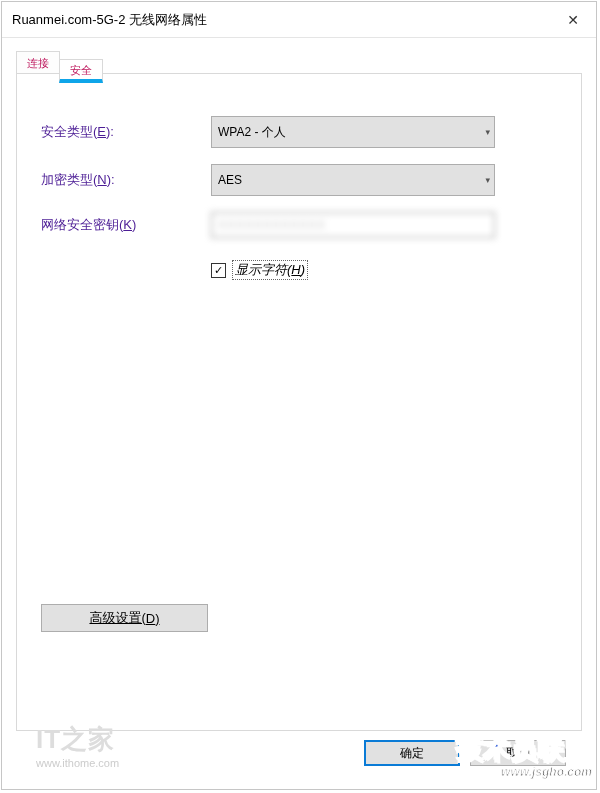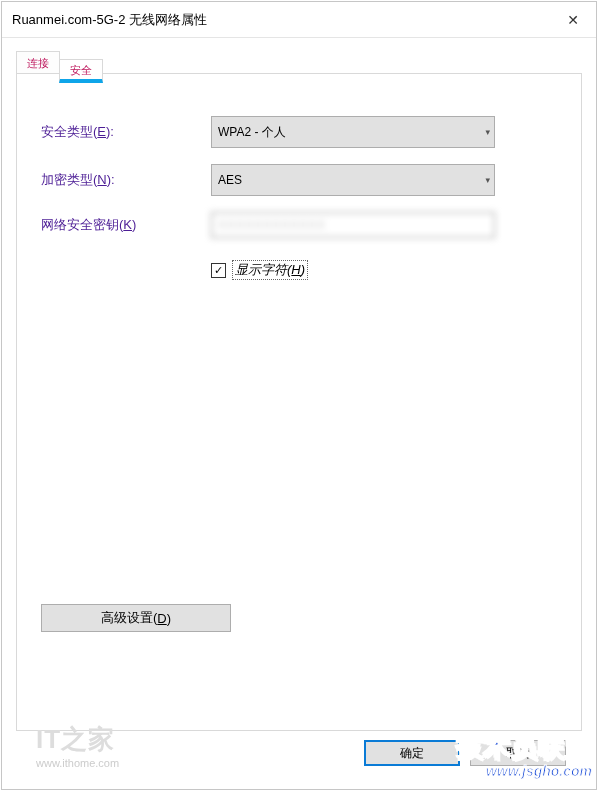--- a/index.html
+++ b/index.html
@@ -159,29 +159,30 @@
       border: 1px dotted #666;
       padding: 0 2px;
       font-style: italic;
     }
     .check-label .u { text-decoration: underline; }
     .spacer { flex: 1; }
     .advanced-area {
       margin-bottom: 80px;
     }
     .btn-adv {
-      width: 190px;
+      width: 167px;
       height: 28px;
       border: 1px solid #adadad;
       background: #e1e1e1;
       display: flex;
       align-items: center;
       justify-content: center;
       font-size: 13px;
       cursor: pointer;
+      text-decoration: underline;
     }
     .btn-adv .u { text-decoration: underline; }
 
     .footer {
       height: 44px;
       display: flex;
       align-items: center;
       justify-content: flex-end;
       padding: 0 16px;
       gap: 10px;
@@ -230,23 +231,23 @@
     .wm-right .l1 {
       font-size: 26px;
       font-weight: 900;
       font-family: "Microsoft YaHei", sans-serif;
       color: #1d4ed8;
       -webkit-text-stroke: 2px #fff;
       text-shadow: 0 0 2px #fff, 2px 2px 0 #fff, -2px -2px 0 #fff;
       letter-spacing: 1px;
     }
     .wm-right .l2 {
-      font-size: 14px;
+      font-size: 12px;
       font-weight: 700;
-      color: #1d4ed8;
+      color: #404040;
       font-style: italic;
       -webkit-text-stroke: 1px #fff;
       margin-top: -2px;
     }
   </style>
 </head>
 <body>
 
 <div class="window">
   <div class="titlebar">

